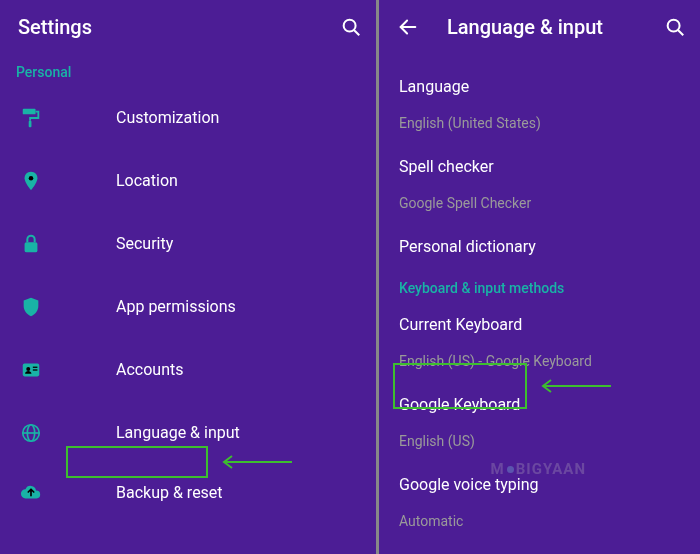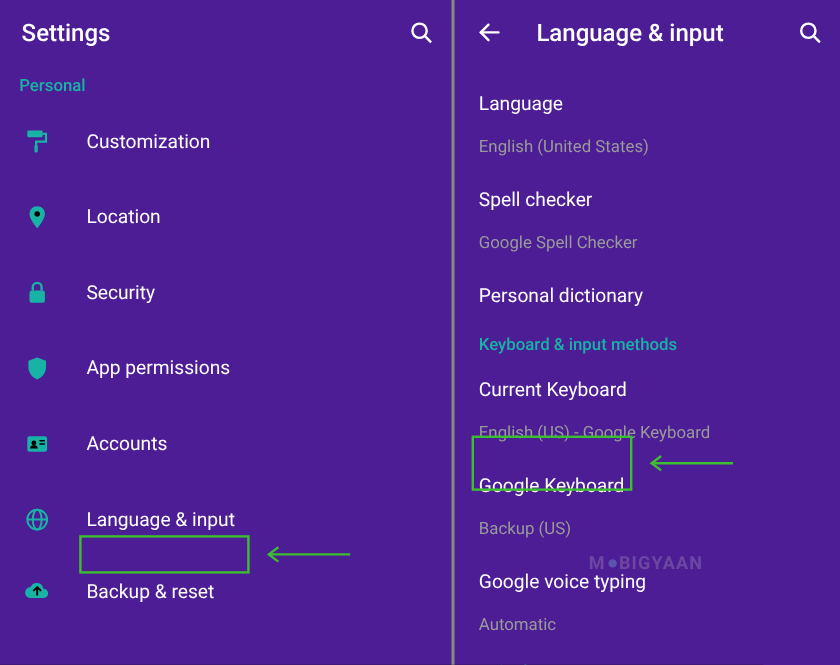--- a/index.html
+++ b/index.html
@@ -68,20 +68,21 @@
   }
 
   
   .list { }
   .list-item {
     display: flex;
     align-items: center;
     height: 63px;
     padding: 0 16px;
     position: relative;
+    gap: 44px;
   }
   .list-item .icon-slot {
     width: 56px;
     display: flex;
     align-items: center;
     justify-content: flex-start;
     padding-left: 4px;
   }
   .list-item .label {
     font-size: 16px;
@@ -282,21 +283,21 @@
 
     <div class="section-label">Keyboard &amp; input methods</div>
 
     <div class="pref-item">
       <div class="pref-title">Current Keyboard</div>
       <div class="pref-sub">English (US) - Google Keyboard</div>
     </div>
 
     <div class="pref-item">
       <div class="pref-title">Google Keyboard</div>
-      <div class="pref-sub">Backup (US)</div>
+      <div class="pref-sub">English (US)</div>
     </div>
 
     <div class="pref-item">
       <div class="pref-title">Google voice typing</div>
       <div class="pref-sub">Automatic</div>
     </div>
 
     <div class="section-label">United</div>
 
     <div class="highlight-box" style="left:14px; top:363px; width:134px; height:46px;"></div>

